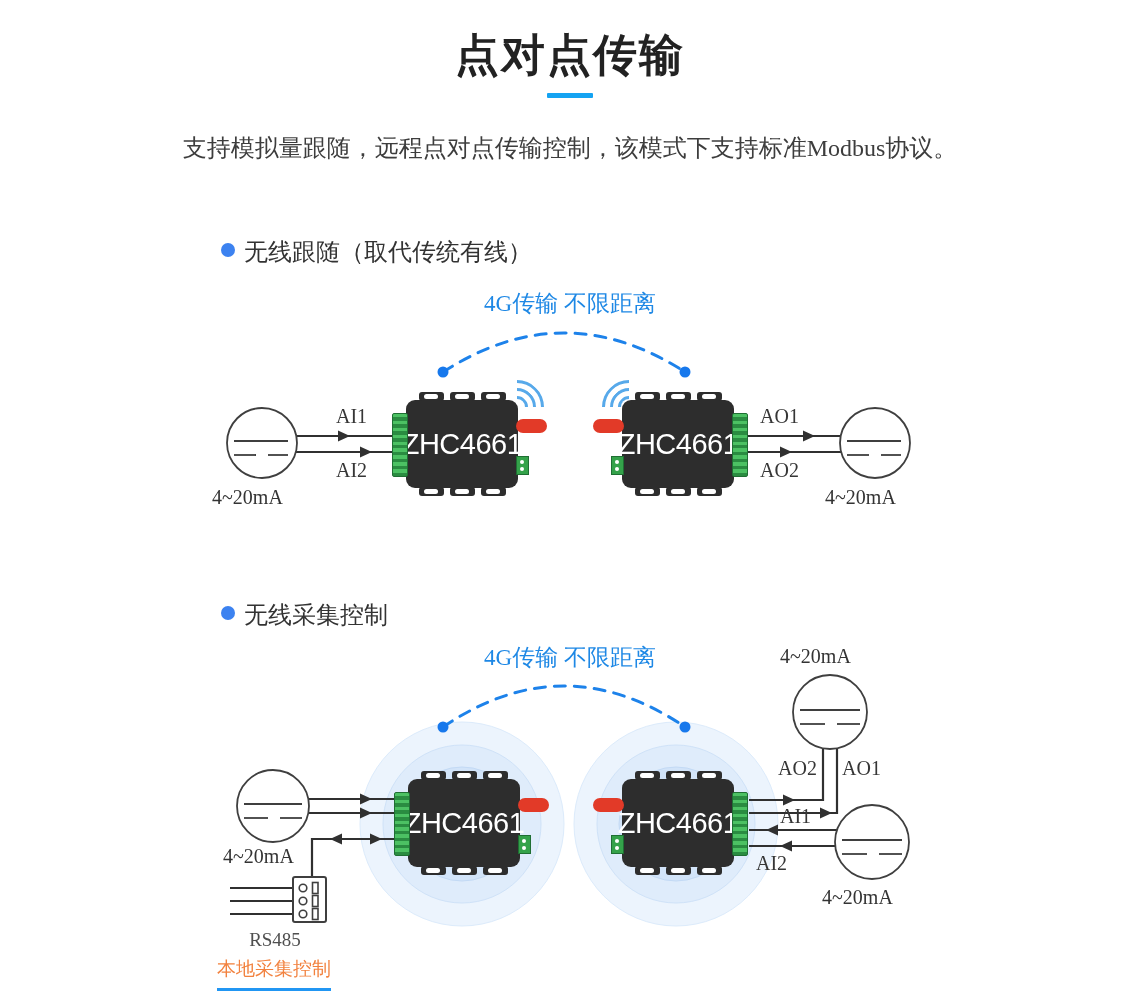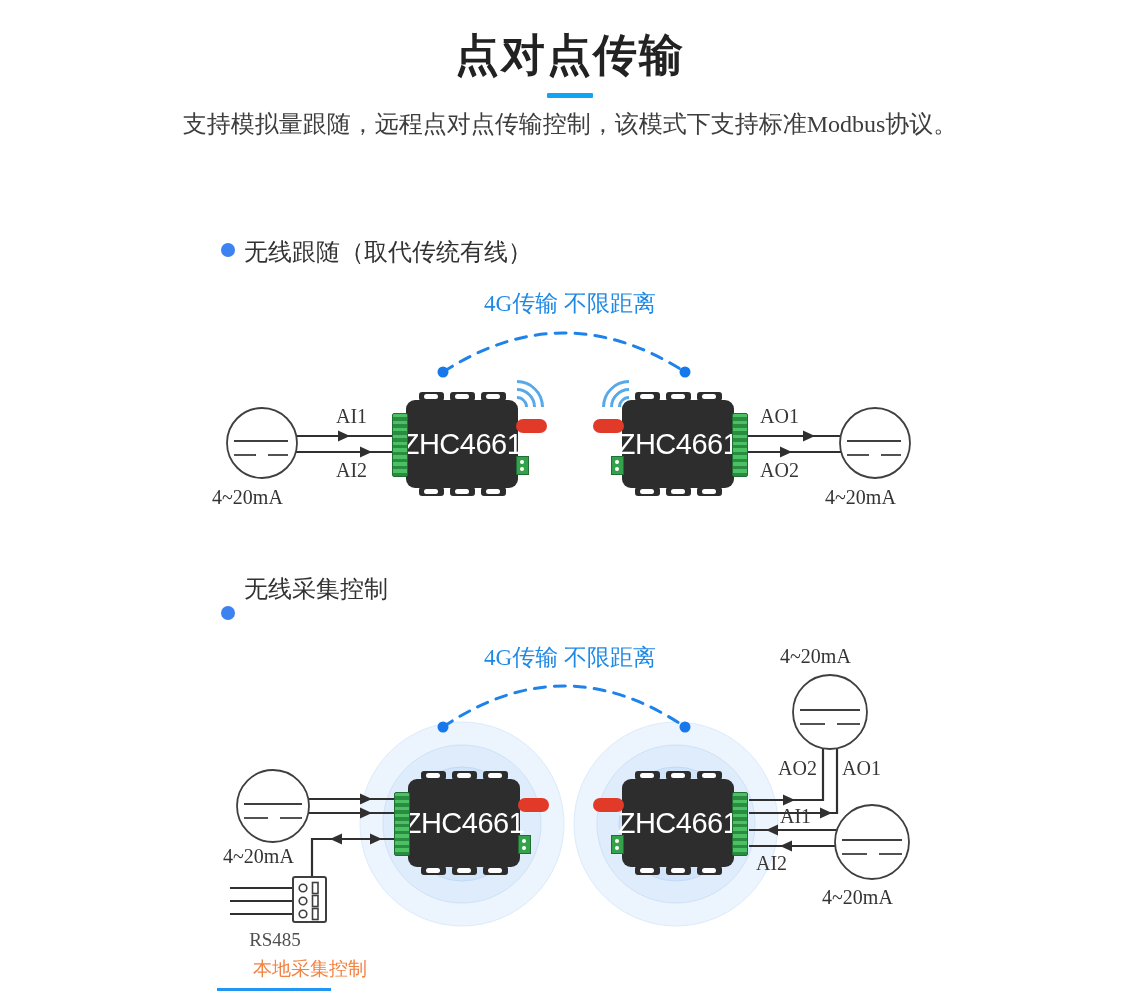--- a/index.html
+++ b/index.html
@@ -4,28 +4,28 @@
 <style>
   html,body{margin:0;padding:0;background:#ffffff;}
   .canvas{
     position:relative;width:1140px;height:1000px;background:#ffffff;overflow:hidden;
     font-family:"Liberation Sans","DejaVu Sans",sans-serif;
   }
   .lbl{position:absolute;color:#383838;white-space:nowrap;font-family:Liberation Serif, serif;}
   .center-row{left:0;width:1140px;text-align:center;}
   .page-title{top:26px;font-size:44px;font-weight:600;color:#222222;letter-spacing:2px;}
   .title-underline{position:absolute;left:547px;top:93px;width:46px;height:5px;background:#14a3f2;border-radius:1px;}
-  .page-subtitle{top:108px;font-size:24px;color:#3d3d3d;}
+  .page-subtitle{top:132px;font-size:24px;color:#3d3d3d;}
   .sec-heading{font-size:24px;color:#333333;}
   .bullet{position:absolute;width:14px;height:14px;border-radius:50%;background:#3c82f0;}
   .glabel{font-size:23px;font-weight:500;color:#1e88e5;}
   .sig{width:50px;font-size:20px;color:#363636;}
   .sensor-lbl{width:100px;text-align:left;font-size:20px;color:#333333;}
   .rs485-lbl{width:100px;text-align:center;font-size:19px;color:#4f4f4f;}
-  .local-cap{font-size:19px;color:#f2823f;margin-left:36px;}
+  .local-cap{font-size:19px;color:#f2823f;}
   .bottom-line{position:absolute;left:217px;top:988px;width:114px;height:3px;background:#2196f3;}
 
   .diagram-svg{position:absolute;left:0;top:0;z-index:1;}
 
   
   .device{position:absolute;width:112px;height:88px;background:#2d2d2d;border-radius:9px;z-index:2;
           display:flex;align-items:center;justify-content:center;}
   .dlabel{color:#ffffff;font-weight:normal;font-size:29px;letter-spacing:-0.5px;}
   .tab{position:absolute;width:25px;height:9px;background:#2d2d2d;border-radius:3px;}
   .tab::after{content:"";position:absolute;left:5px;top:2px;width:14px;height:4.5px;background:#ffffff;border-radius:2.5px;}
@@ -194,21 +194,21 @@
     <i class="conn left"></i>
     <div class="wifi w-left" style="left:4px;top:4px;">
         <i class="a1"></i>
         <i class="a2"></i>
         <i class="a3"></i>
       </div>
     <span class="dlabel">ZHC4661</span>
   </div>
 
   <div class="bullet z4" style="left:221px;top:606px;"></div>
-  <div class="lbl sec-heading z4" style="left:244px;top:573px;">无线采集控制</div>
+  <div class="lbl sec-heading z4" style="left:244px;top:599px;">无线采集控制</div>
   <div class="lbl center-row glabel z4" style="top:642px;">4G传输 不限距离</div>
 
   <div class="lbl sensor-lbl z4" style="left:780px;top:645px;">4~20mA</div>
   <div class="lbl sig z4" style="left:778px;top:757px;">AO2</div>
   <div class="lbl sig z4" style="left:842px;top:757px;">AO1</div>
   <div class="lbl sig z4" style="left:780px;top:805px;">AI1</div>
   <div class="lbl sig z4" style="left:756px;top:852px;">AI2</div>
   <div class="lbl sensor-lbl z4" style="left:223px;top:845px;">4~20mA</div>
   <div class="lbl sensor-lbl z4" style="left:822px;top:886px;">4~20mA</div>
 

